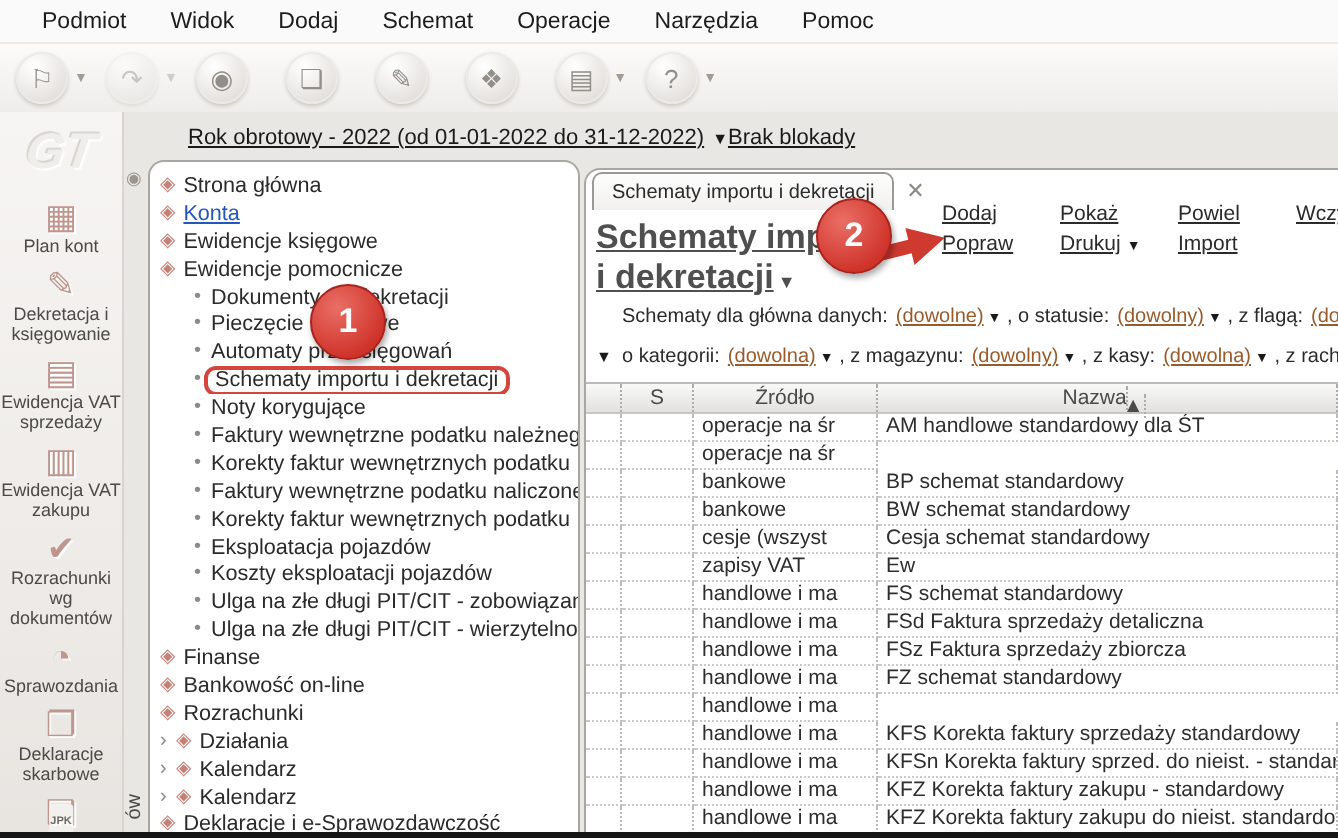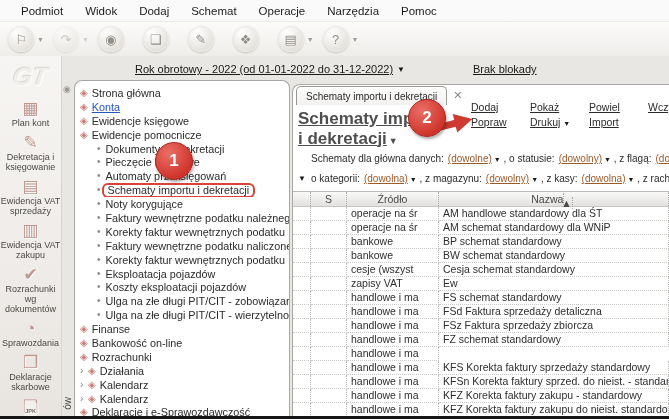--- a/index.html
+++ b/index.html
@@ -23,23 +23,23 @@
                display:flex; align-items:center; justify-content:center;
                color:#928f89; font-size:13px; }
   .tbtn.disabled { opacity:.45; }
   .tb-caret { color:#a09d96; font-size:7px; margin-left:3px; }
   .tbtn .tb-caret { visibility:hidden; }
   .tbtn.caret .tb-caret { visibility:visible; }
 
   
   .periodbar { position:absolute; top:57px; left:62px; right:0; height:24px;
                display:flex; align-items:center; padding-left:32px; font-size:11px; color:#1a1a1a; }
-  .plink { text-decoration:underline; cursor:pointer;margin-left:41px; }
+  .plink { text-decoration:underline; cursor:pointer; }
   .pcaret { font-size:8px; margin:0 0 0 4px; color:#1a1a1a; }
-  .lockstatus { margin-left:68px; text-decoration:underline; cursor:pointer; }
+  .lockstatus { text-decoration:underline; cursor:pointer; }
 
   
   .sidebar { position:absolute; top:56px; left:0; bottom:3px; width:62px;
              background:linear-gradient(180deg,#f7f5f3,#e8e5e1); border-right:1px solid #d8d5d0;
              display:flex; flex-direction:column; align-items:center; }
   .gt-logo { font-size:25px; font-weight:bold; font-style:italic; color:#f0eeeb;
              text-shadow:-1px -1px 0 #d9d6d1, 1px 1px 1px #ffffff; margin:6px 0 8px 0;
              transform:skewX(-8deg); }
   .side-item { display:flex; flex-direction:column; align-items:center; margin-bottom:5px; cursor:pointer; }
   .side-glyph { font-size:17px; line-height:19px; color:#c0958d;
@@ -499,21 +499,20 @@
           <span></span>
           <span></span>
           <span>operacje na śr</span>
           <span>AM handlowe standardowy dla ŚT</span>
         </div>
 
         <div class="grow">
           <span></span>
           <span></span>
           <span>operacje na śr</span>
-          <span>AM schemat standardowy dla WNiP</span>
         </div>
 
         <div class="grow">
           <span></span>
           <span></span>
           <span>bankowe</span>
           <span>BP schemat standardowy</span>
         </div>
 
         <div class="grow">

